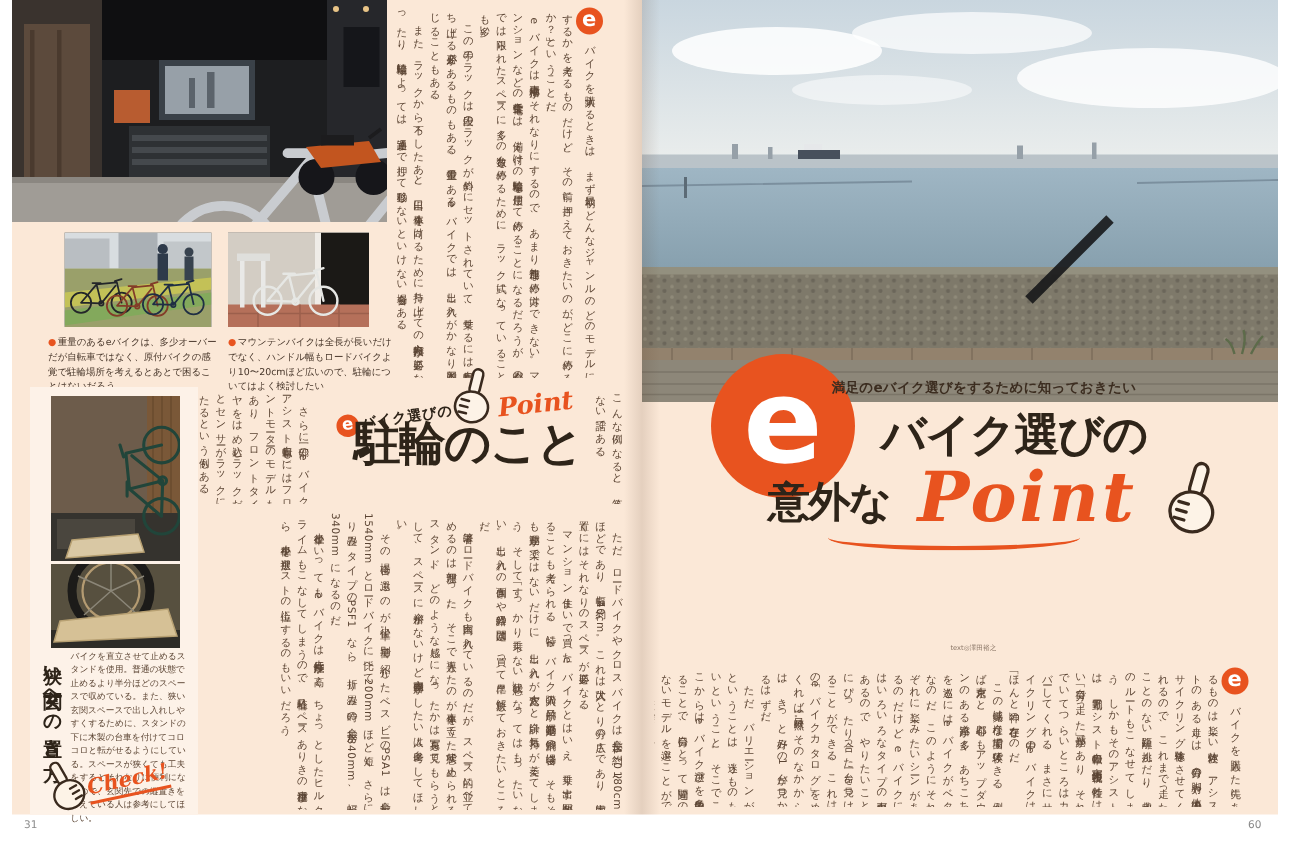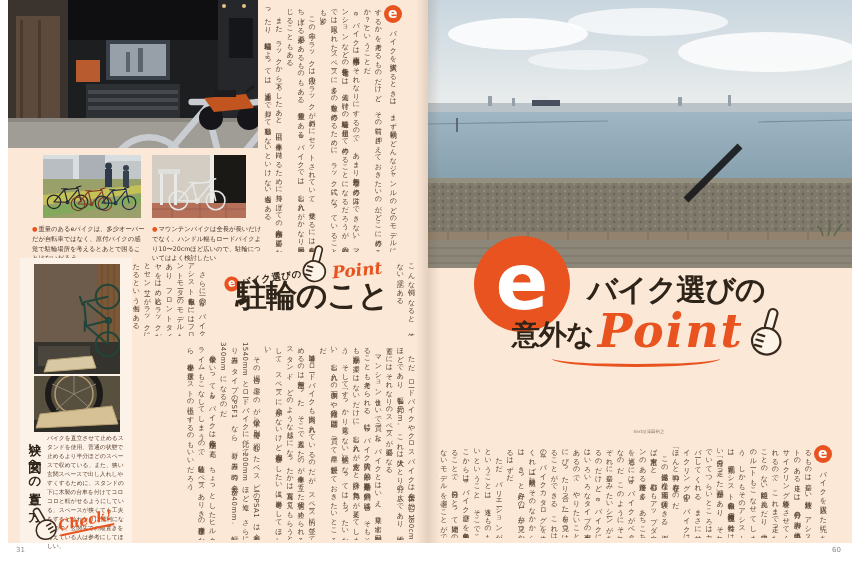--- a/index.html
+++ b/index.html
@@ -46,21 +46,21 @@
     border-bottom:2px solid #e8531f;padding-bottom:1px;}
   .pagenum{position:absolute;top:546px;font-size:7px;color:#8a8a8a;}
   
   #rp-ecircle{position:absolute;left:46px;top:236px;width:96px;height:96px;border-radius:50%;
     background:#e8531f;color:#fff;font-weight:bold;font-size:78px;line-height:92px;
     text-align:center;}
   #rp-kicker{position:absolute;left:118px;top:252px;width:220px;text-align:center;
     font-size:9px;font-weight:bold;color:#3c2d20;letter-spacing:.2px;}
   #rp-title1{position:absolute;left:146px;top:270px;width:204px;text-align:center;
     font-size:30px;font-weight:bold;color:#2e2419;letter-spacing:-1px;}
-  #rp-title2{position:absolute;left:84px;top:304px;display:flex;align-items:flex-end;gap:4px;}
+  #rp-title2{position:absolute;left:84px;top:304px;display:flex;align-items:flex-end;gap:18px;}
   #rp-title2-prefix{font-size:28px;font-weight:bold;color:#2e2419;letter-spacing:-1px;
     padding-bottom:4px;}
   #rp-title2-point{font-family:"DejaVu Serif",serif;font-style:italic;font-weight:bold;
     font-size:46px;color:#e8531f;letter-spacing:2px;}
   #rp-swoosh{position:absolute;left:124px;top:350px;width:168px;height:14px;
     border-bottom:3.5px solid #e8531f;border-radius:50%;}
   #rp-lead{position:absolute;left:88px;top:380px;width:266px;text-align:center;
     font-size:6.4px;font-weight:bold;line-height:1.65;color:#4a382a;white-space:pre-line;}
   #rp-credit{position:absolute;left:88px;top:429px;width:266px;text-align:center;
     font-size:4.5px;color:#8a7666;}
@@ -275,20 +275,21 @@
         <path d="M400 236 q3 -10 1 -16 M406 236 q4 -8 8 -12 M395 236 q-2 -8 -6 -10" stroke="#5d6b4a" stroke-width="1.6" fill="none"></path>
         <g color="#17181a">
             <use href="#bike" transform="translate(165,105) scale(2.05)"></use>
           </g>
         <path d="M258 200 L312 146" stroke="#17181a" stroke-width="7" opacity="0.9"></path>
       </svg>
     </div>
 
     <div id="rp-ecircle">e</div>
 
+    <div id="rp-kicker">満足のeバイク選びをするために知っておきたい</div>
     <div id="rp-title1">バイク選びの</div>
     <div id="rp-title2">
       <span id="rp-title2-prefix">意外な</span>
       <span id="rp-title2-point">Point</span>
       <svg class="hand" style="position:static;width:44px;height:52px;transform:rotate(16deg);" viewBox="0 0 40 46">
           <use href="#handsym"></use>
         </svg>
     </div>
     <div id="rp-swoosh"></div>
 

